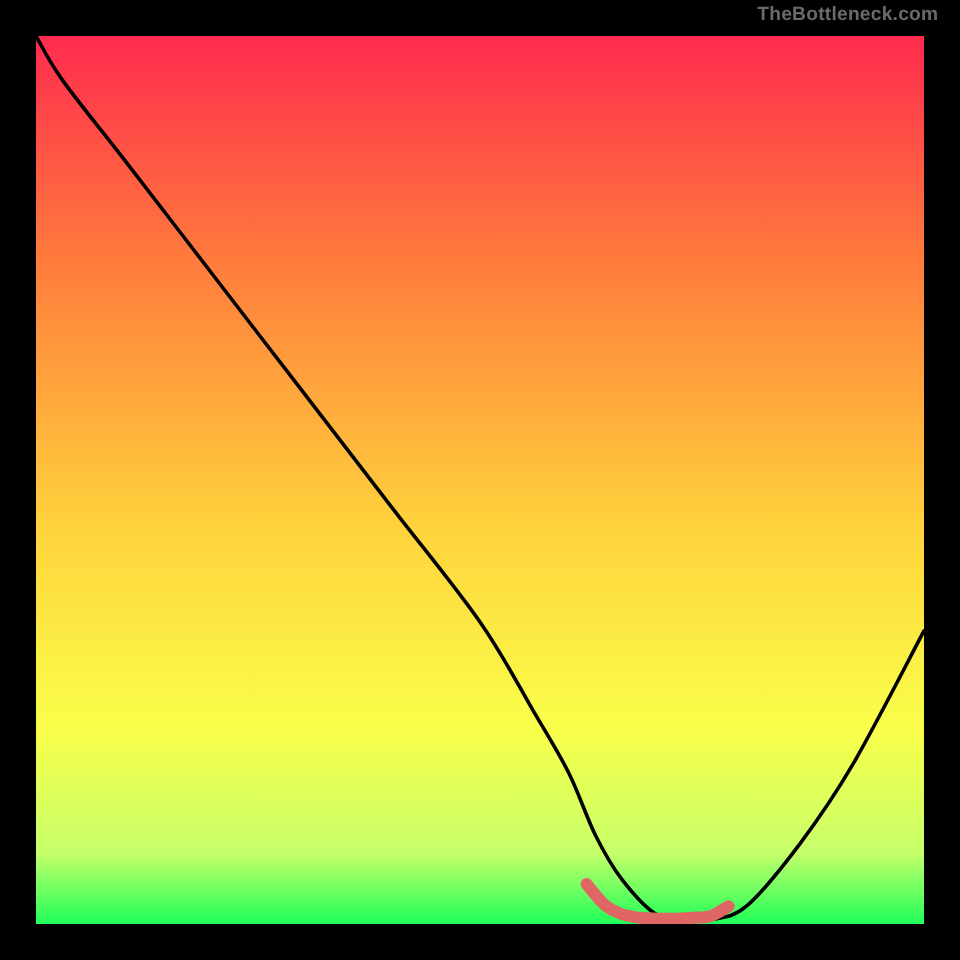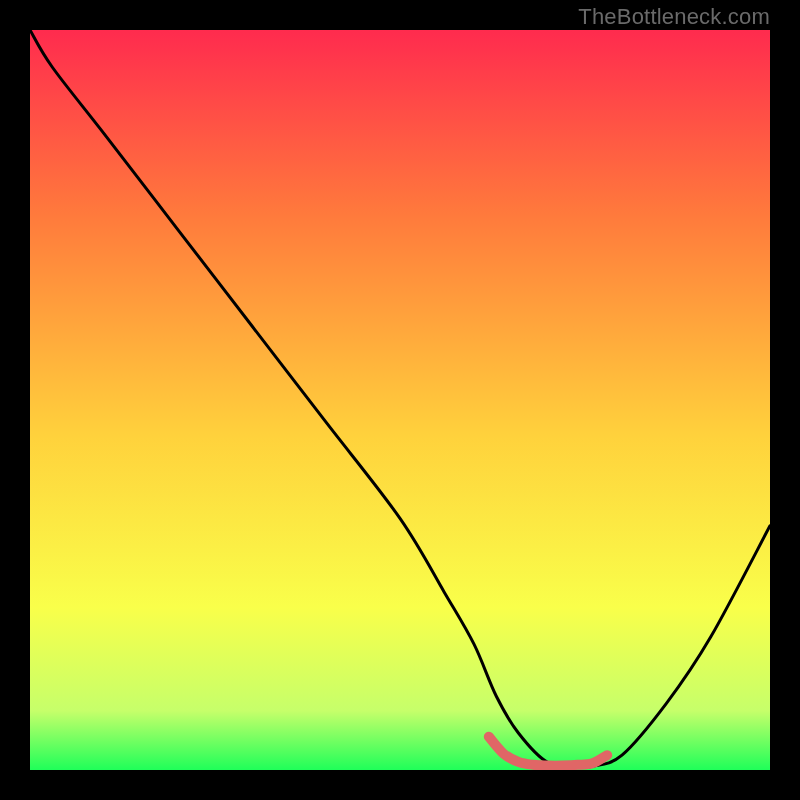--- a/index.html
+++ b/index.html
@@ -13,24 +13,24 @@
   }
   .container {
     position: relative;
     width: 800px;
     height: 800px;
     background: #000;
   }
   .watermark {
     position: absolute;
     top: 4px;
-    right: 30px;
+    right: 18px;
     color: #6a6a6a;
-    font-size: 22px;
-    font-weight: 400;
+    font-size: 16px;
+    font-weight: 700;
     letter-spacing: 0.2px;
     z-index: 10;
   }
   .plot-area {
     position: absolute;
     left: 30px;
     top: 30px;
     width: 740px;
     height: 740px;
     overflow: hidden;

